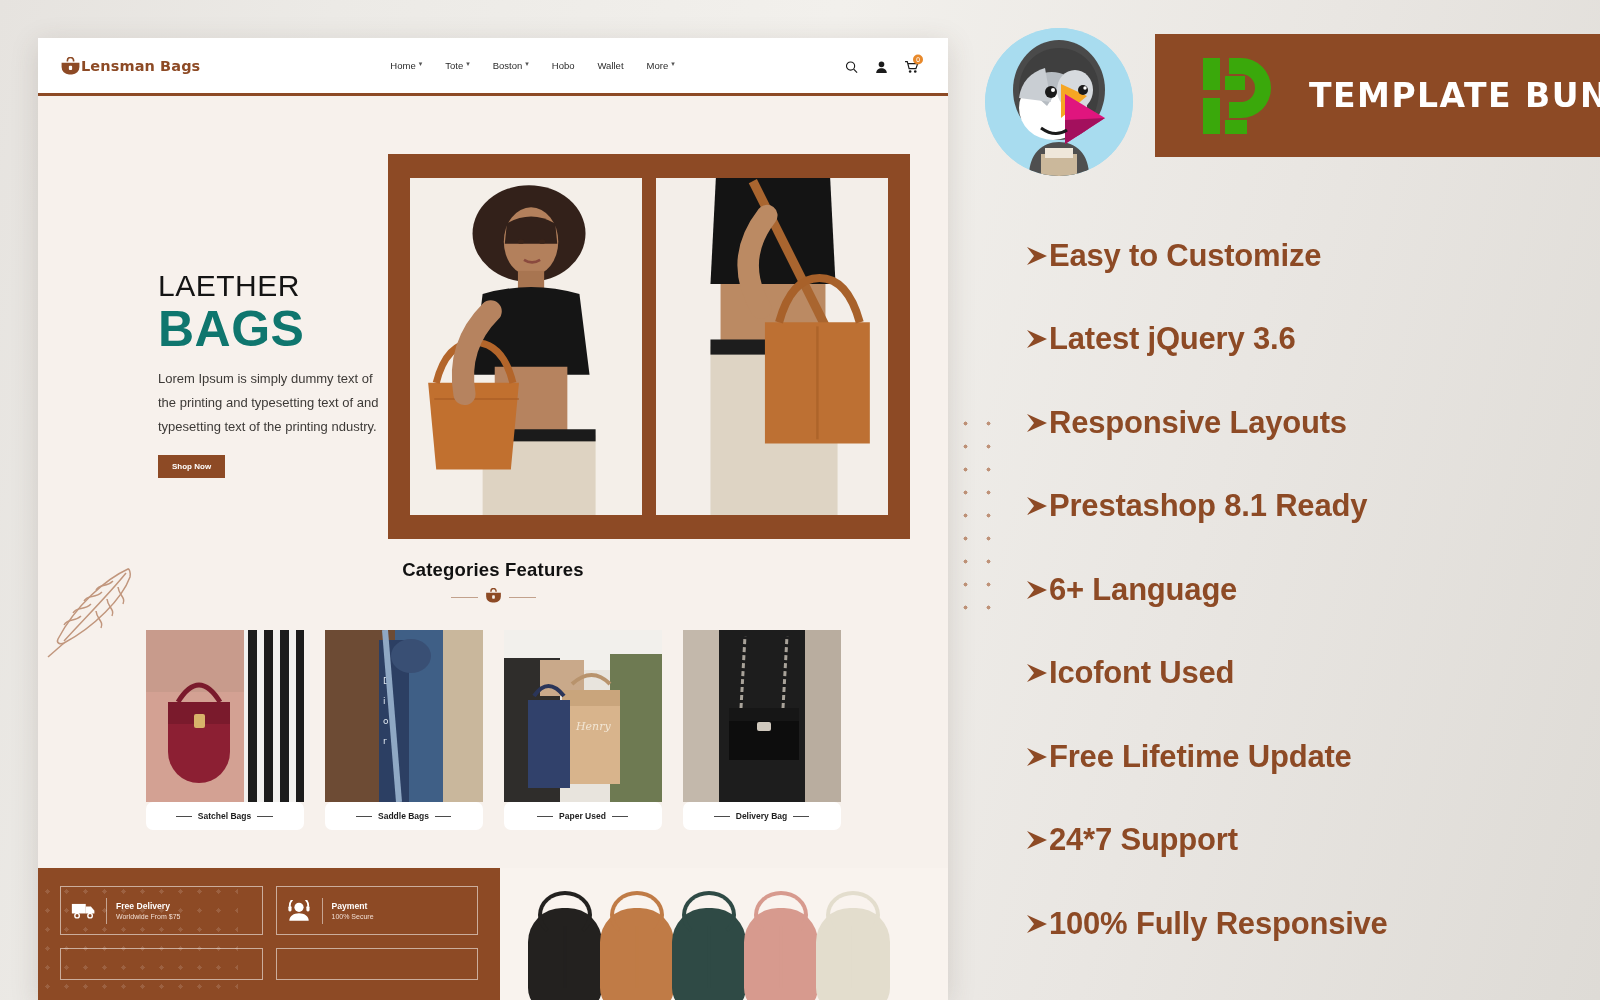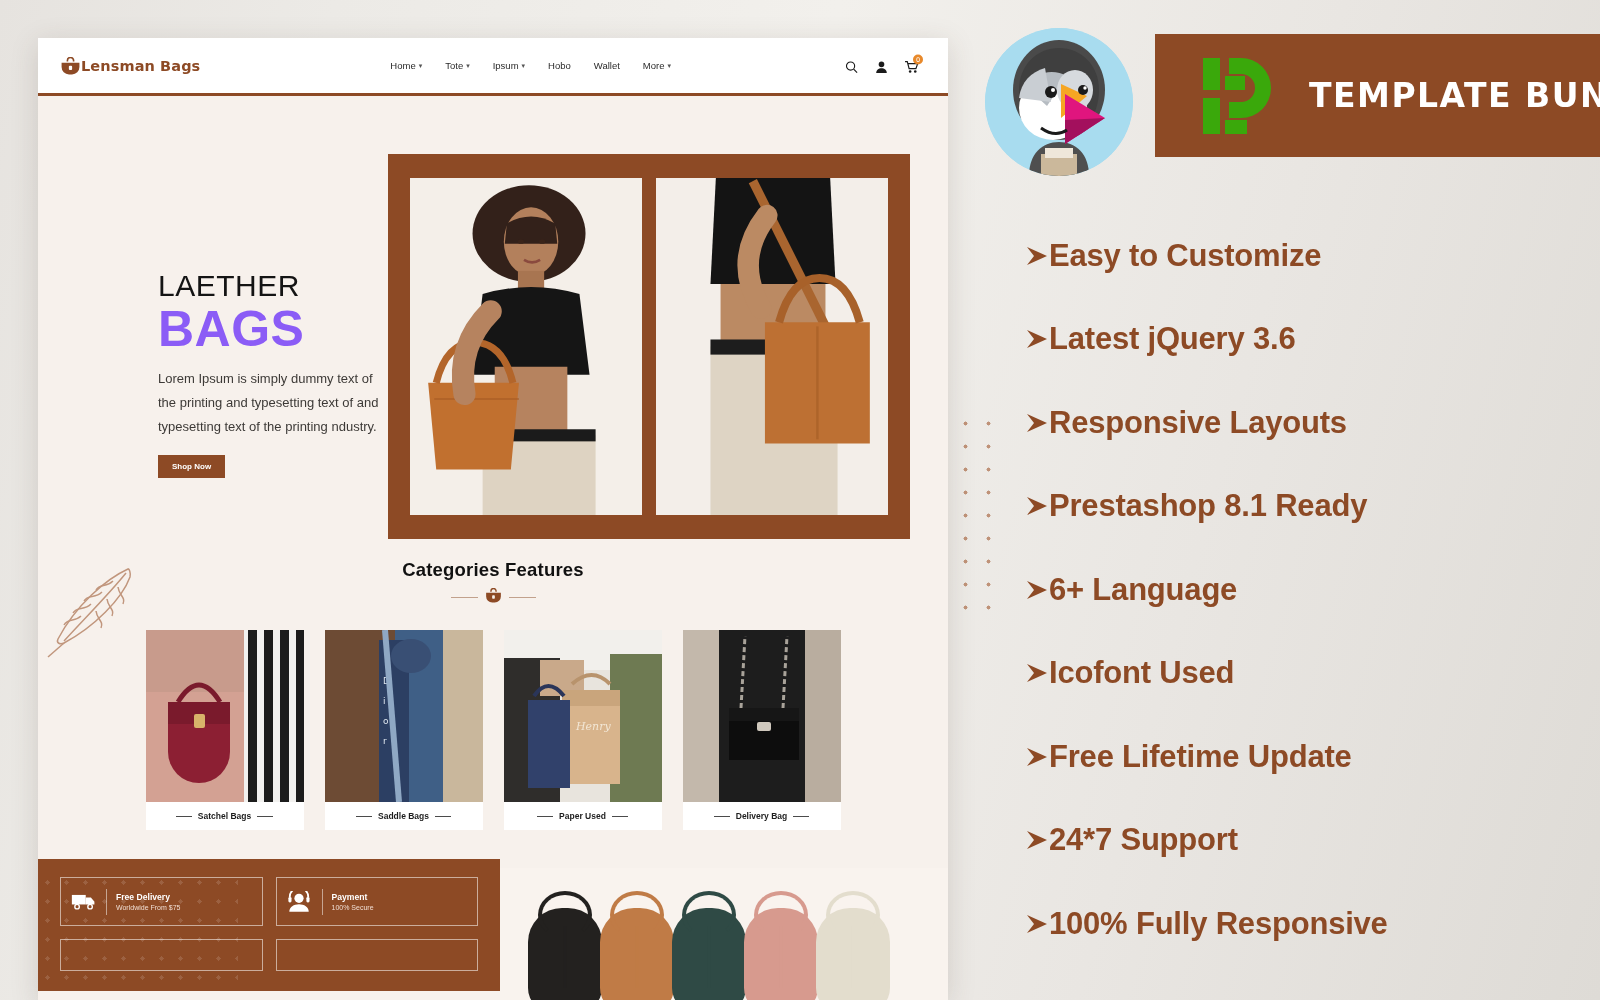--- a/index.html
+++ b/index.html
@@ -49,21 +49,21 @@
   .brand-name {
     font-family: "DejaVu Sans", sans-serif;
     font-size: 14.5px; font-weight: 700; color: #8d4a25;
     letter-spacing: .1px;
   }
   .nav {
     display: flex; align-items: center; gap: 23px;
     margin-left: 190px;
   }
   .nav-item {
-    font-size: 9.5px; color: #2b2b2b; display: flex; align-items: center; gap: 3px;
+    font-size: 9.5px; color: #2b2b2b; display: flex; gap: 3px;
     white-space: nowrap;
   }
   .chev { font-size: 7px; color: #555; line-height: 1; }
   .head-icons {
     position: absolute; right: 30px; top: 50%; transform: translateY(-50%);
     display: flex; align-items: center; gap: 17px;
   }
   .hicon { width: 13px; height: 13px; position: relative; color: #1b1b1b; }
   .cart-badge {
     position: absolute; top: -5px; right: -5px;
@@ -76,21 +76,21 @@
   
   .hero { position: relative; height: 445px; padding: 16px; }
   .hero-copy {
     position: absolute; left: 120px; top: 175px; width: 230px;
   }
   .hero-sub {
     font-size: 30px; font-weight: 400; letter-spacing: .5px; color: #141414;
     line-height: 1;
   }
   .hero-title {
-    font-size: 50px; font-weight: 700; letter-spacing: .5px; color: #8b5cf6;
+    font-size: 50px; font-weight: 700; letter-spacing: .5px; color: #0f766e;
     line-height: 1.04; margin-top: 2px;
   }
   .hero-text {
     font-size: 13px; line-height: 1.85; color: #3d3a37; margin-top: 12px;
   }
   .shop-btn {
     display: inline-block; margin-top: 16px;
     background: #8d4a25; color: #fff;
     font-size: 8px; font-weight: 700;
     padding: 7px 14px; border: 0; cursor: pointer;
@@ -119,27 +119,27 @@
   .cats-orn { display: flex; align-items: center; justify-content: center; gap: 7px; margin-top: 7px; }
   .orn-line { width: 27px; height: 1.5px; background: #c2a18c; }
   .cats-row {
     display: flex; gap: 21px; justify-content: center; margin-top: 23px;
   }
   .cat-card { width: 158px; }
   .cat-img { width: 158px; height: 172px; overflow: hidden; position: relative; }
   .cat-label {
     background: #fff; height: 28px;
     display: flex; align-items: center; justify-content: center; gap: 6px;
-    font-size: 8.5px; color: #1d1d1d; font-weight: 600;
+    font-size: 8.5px; color: #1d1d1d; font-weight: 600; border-radius: 7px;
   }
   .lbl-line { width: 16px; height: 1px; background: #4b4b4b; }
 
   
   .promo {
-    position: absolute; left: 0; bottom: 9px; width: 462px; height: 132px;
+    position: absolute; left: 0; bottom: 0; width: 462px; height: 132px;
     background: #8d4a25;
     padding: 18px 22px;
   }
   .promo-dots {
     position: absolute; left: 0; bottom: 0; width: 200px; height: 118px;
     background-image: radial-gradient(rgba(255,255,255,.13) 2px, transparent 2.2px);
     background-size: 19px 19px;
   }
   .promo-grid {
     position: relative; display: grid; grid-template-columns: 1fr 1fr;
@@ -226,21 +226,21 @@
     <nav class="nav">
       <span class="nav-item">
         <span>Home</span>
         <span class="chev">▾</span>
       </span>
       <span class="nav-item">
         <span>Tote</span>
         <span class="chev">▾</span>
       </span>
       <span class="nav-item">
-        <span>Ipsum</span>
+        <span>Boston</span>
         <span class="chev">▾</span>
       </span>
       <span class="nav-item">
         <span>Hobo</span>
       </span>
       <span class="nav-item">
         <span>Wallet</span>
       </span>
       <span class="nav-item">
         <span>More</span>

